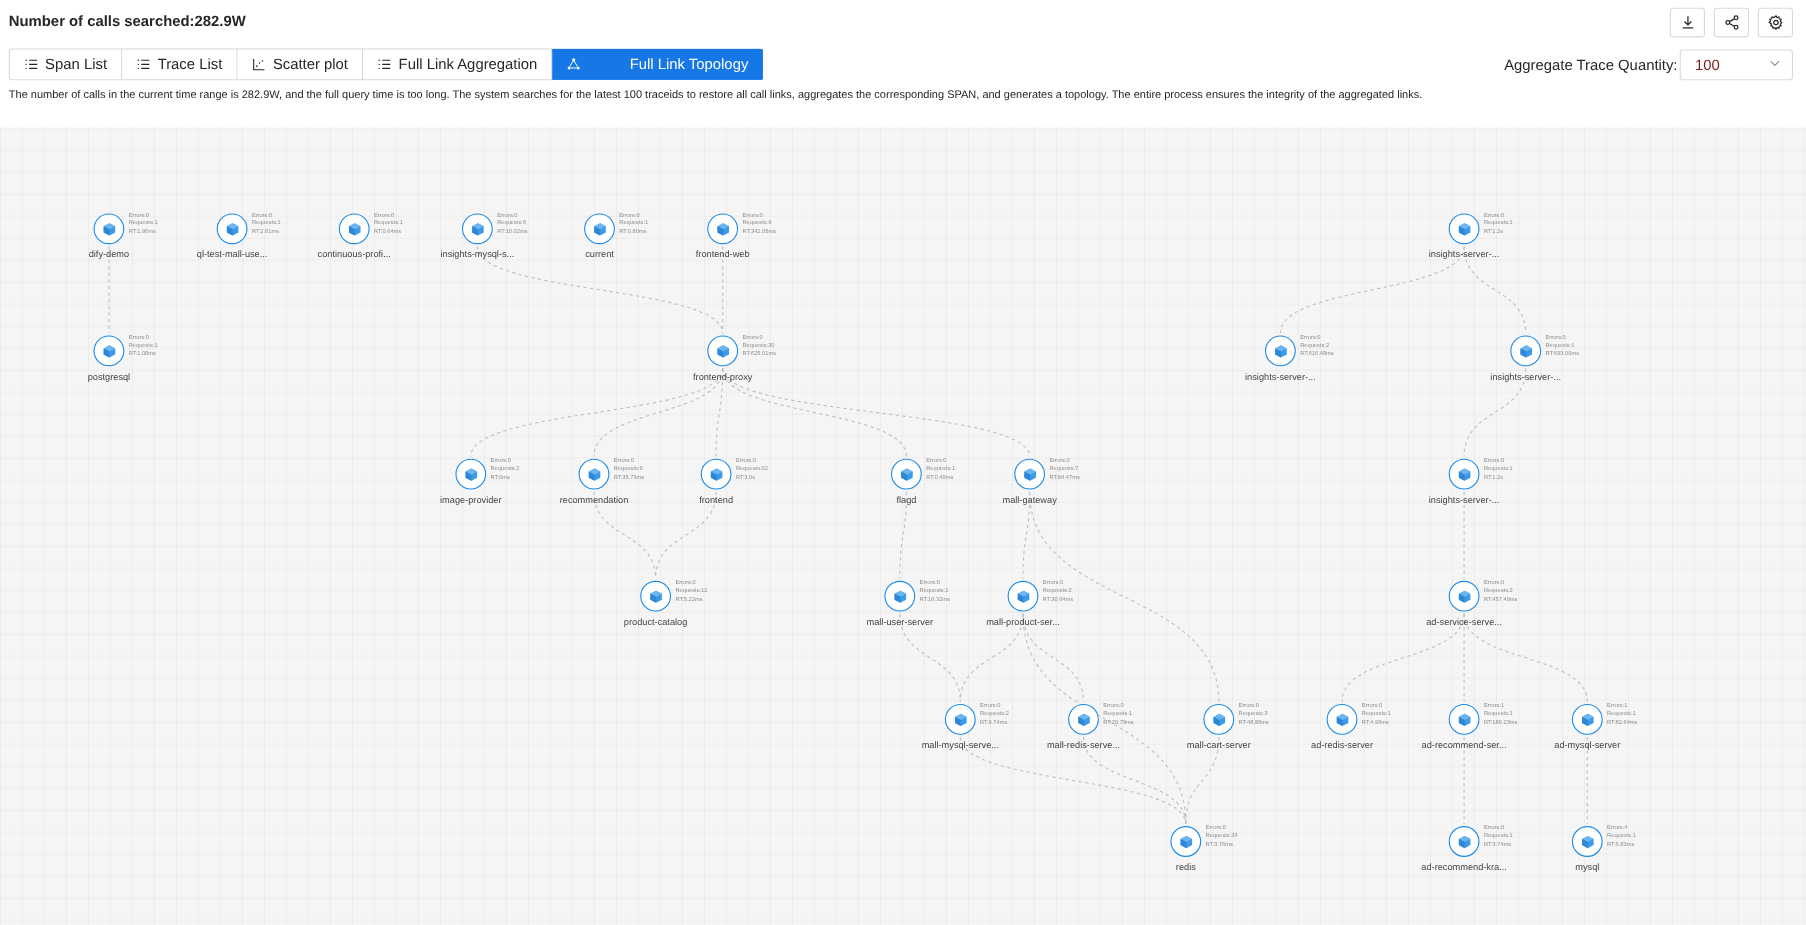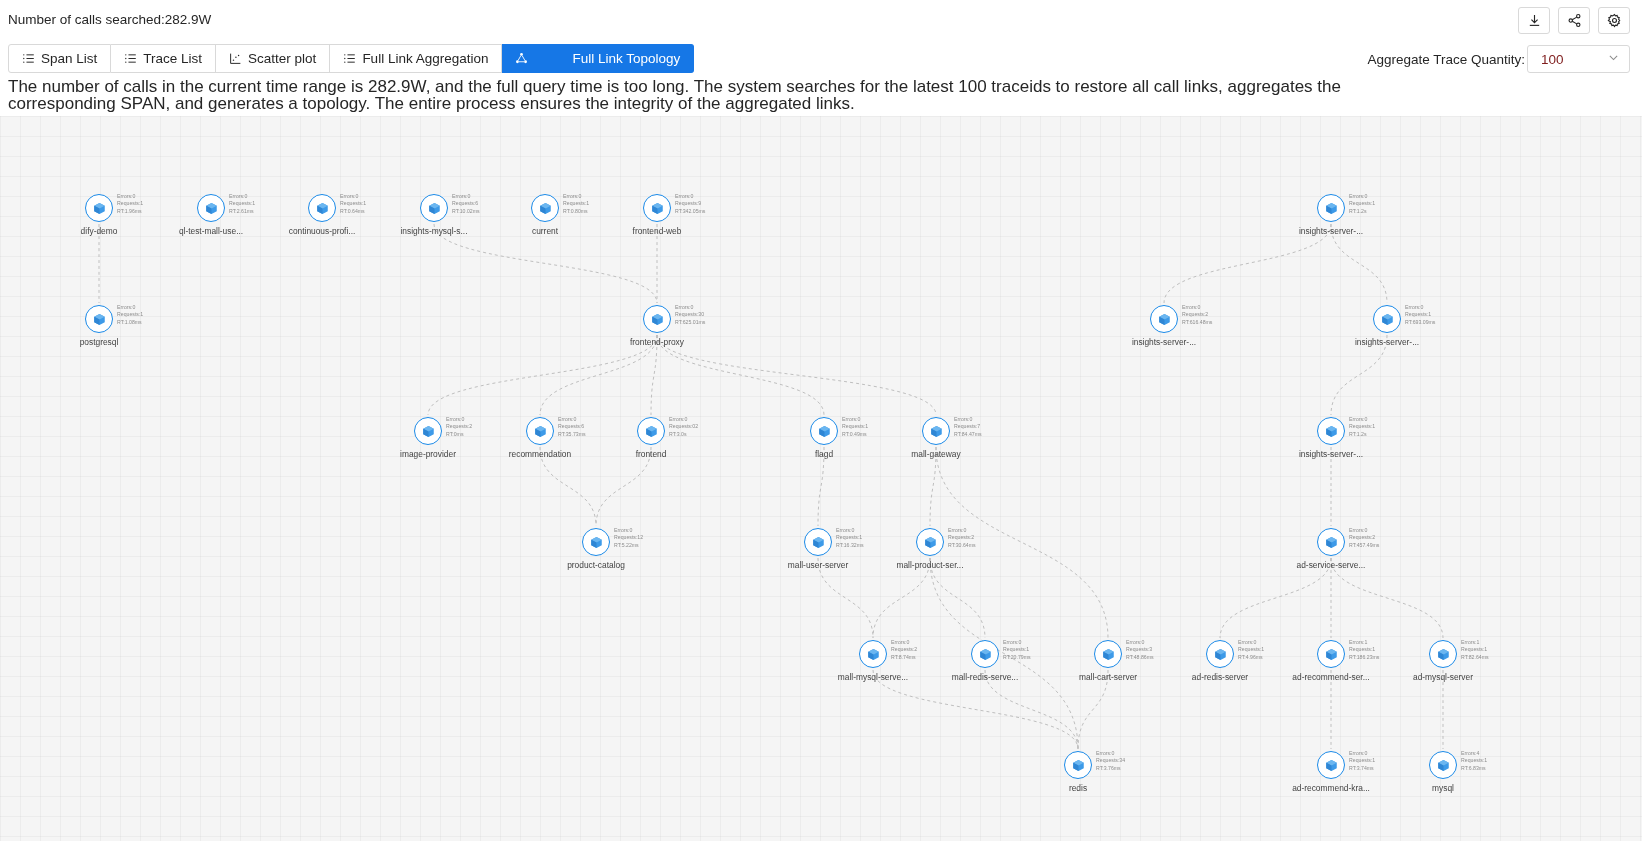--- a/index.html
+++ b/index.html
@@ -9,20 +9,21 @@
     background: #ffffff;
     font-family: "Liberation Sans", sans-serif;
     overflow: hidden;
   }
   body { position: relative; }
 
   
   .header {
     position: absolute; top: 0; left: 0; width: 1642px; height: 41px;
     background: #fff;
+    font-weight: bold;
   }
   .calls-count {
     position: absolute; left: 8px; top: 12px;
     font-size: 13.5px; color: #262626; white-space: nowrap;
   }
   .icon-btn-group {
     position: absolute; right: 12px; top: 7px;
     display: flex; gap: 8px;
   }
   .icon-btn {
@@ -64,21 +65,21 @@
     width: 103px; height: 28px;
     border: 1px solid #d9d9d9; border-radius: 3px; background: #fff;
     display: flex; align-items: center; justify-content: space-between;
     padding: 0 9px 0 13px;
     font-size: 13.5px; color: #7f1d1d; cursor: pointer;
   }
 
   
   .desc {
     position: absolute; left: 8px; top: 78px; width: 1420px;
-    font-size: 17px; line-height: 17px; color: #262626;
+    font-size: 10px; line-height: 17px; color: #262626;
   }
   .zoom-link {
     position: absolute; right: 12px; top: 86px;
     display: flex; align-items: flex-end; gap: 5px;
     color: #1677e6; font-size: 13.5px; cursor: pointer; white-space: nowrap; margin-top: 44px;
   }
 
   
   .canvas {
     position: absolute; left: 0; top: 116px;

